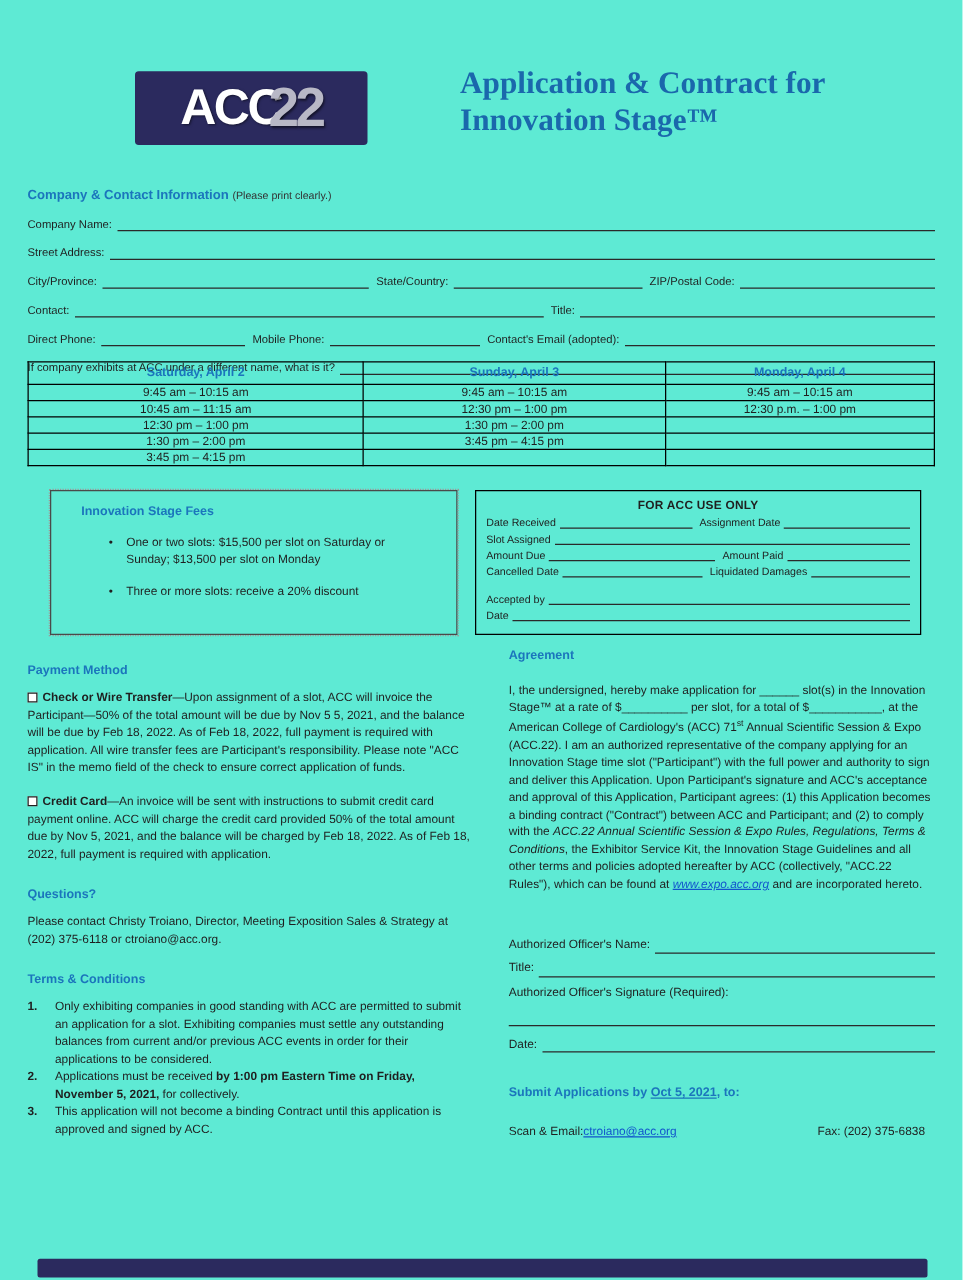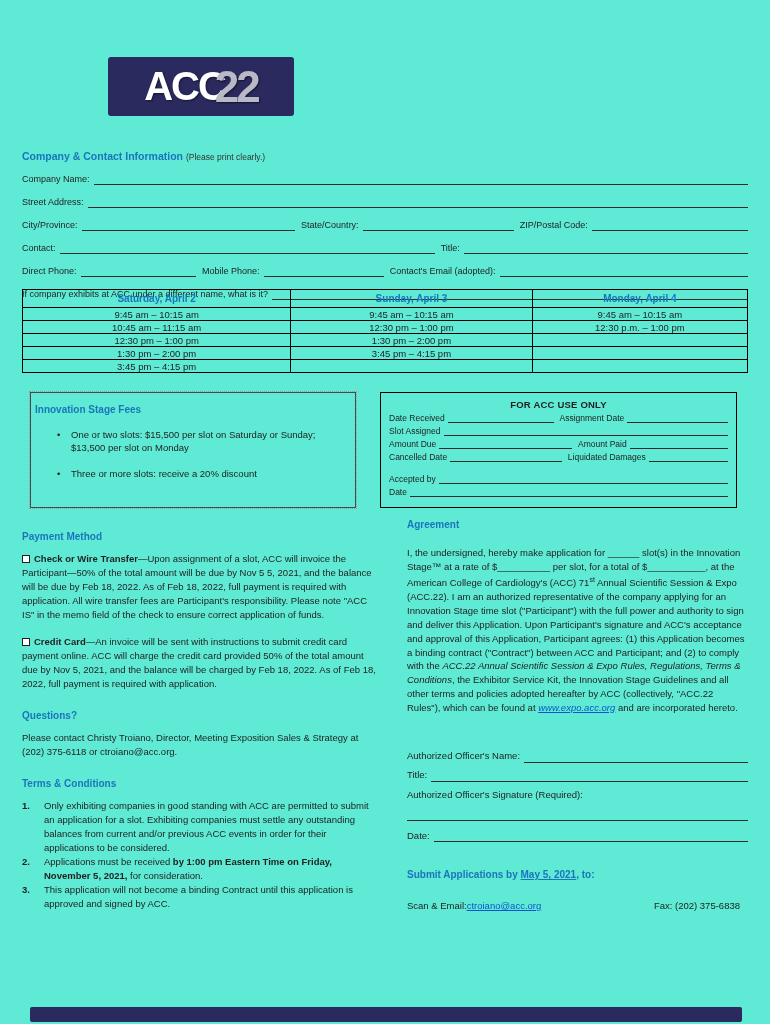--- a/index.html
+++ b/index.html
@@ -28,22 +28,22 @@
   .ul { flex:1; border-bottom:1px solid #2a2a2a; height:14px; }
 
   
   .sched { position:absolute; left:22px; top:289px; width:726px; border-collapse:collapse; table-layout:fixed; }
   .sched th, .sched td { border:1px solid #000; text-align:center; }
   .sched th { color:#1b75bc; font-size:10px; height:18px; }
   .sched td { font-size:9.5px; height:13px; }
   .c1 { width:37%; } .c2 { width:33.3%; } .c3 { width:29.7%; }
 
   
-  .fees-box { position:absolute; left:30px; top:392px; width:326px; height:116px;
-              border:1px solid #4a4a4a; outline:1px dotted #9a9a9a; padding:11px 4px; }
+  .fees-box { position:absolute; left:40px; top:392px; width:326px; height:116px;
+              border:1px solid #4a4a4a; outline:1px dotted #9a9a9a; padding:11px 24px; }
   .fees-box .sec-h { font-size:10px; }
   .bullet-row { display:flex; margin-top:13px; font-size:9.5px; line-height:13px; }
   .bullet-row .dot { width:14px; margin-left:22px; }
   .bullet-row .btxt { flex:1; padding-right:6px; }
 
   .accuse-box { position:absolute; left:380px; top:392px; width:357px; height:116px;
                 border:1px solid #000; padding:6px 8px; font-size:8.5px;text-align:center; }
   .accuse-box .bh { font-weight:bold; font-size:9.5px; letter-spacing:.2px; }
   .arow { display:flex; align-items:flex-end; height:13px; }
   .arow .lbl { white-space:nowrap; padding-right:3px; }
@@ -81,20 +81,24 @@
 </style>
 </head>
 <body>
 
 <div class="page">
 
   <div class="logo">
     <span class="acc">ACC</span>
       <span class="n22">22</span>
   </div>
+  <div class="doc-title">
+    <div>Application &amp; Contract for</div>
+    <div>Innovation Stage™</div>
+  </div>
 
   <div class="contact">
     <div class="sec-h">
       <span>Company &amp; Contact Information</span>
       <span class="note">(Please print clearly.)</span>
     </div>
     <div class="frow">
       <span class="lbl">Company Name:</span>
       <span class="ul"></span>
     </div>
@@ -222,21 +226,21 @@
     <div class="colh" style="margin-top:18px;">Questions?</div>
     <p class="para">Please contact Christy Troiano, Director, Meeting Exposition Sales &amp; Strategy at (202) 375-6118 or ctroiano@acc.org.</p>
 
     <div class="colh" style="margin-top:18px;">Terms &amp; Conditions</div>
     <div class="terms-item">
       <span class="num">1.</span>
       <span class="ttxt">Only exhibiting companies in good standing with ACC are permitted to submit an application for a slot. Exhibiting companies must settle any outstanding balances from current and/or previous ACC events in order for their applications to be considered.</span>
     </div>
     <div class="terms-item">
       <span class="num">2.</span>
-      <span class="ttxt"><span>Applications must be received </span><span class="b">by 1:00 pm Eastern Time on Friday, November 5, 2021,</span><span> for consideration.</span></span>
+      <span class="ttxt"><span>Applications must be received </span><span class="b">by 1:00 pm Eastern Time on Friday, November 5, 2021,</span><span> for collectively.</span></span>
     </div>
     <div class="terms-item">
       <span class="num">3.</span>
       <span class="ttxt">This application will not become a binding Contract until this application is approved and signed by ACC.</span>
     </div>
   </div>
 
   <div class="colR">
     <div class="colh" style="margin-bottom:14px;">Agreement</div>
     <p class="para"><span>I, the undersigned, hereby make application for ______ slot(s) in the Innovation Stage™ at a rate of $__________ per slot, for a total of $___________, at the American College of Cardiology's (ACC) 71</span><sup style="font-size:7px;">st</sup><span> Annual Scientific Session &amp; Expo (ACC.22).  I am an authorized representative of the company applying for an Innovation Stage time slot ("Participant") with the full power and authority to sign and deliver this Application. Upon Participant's signature and ACC's acceptance and approval of this Application, Participant agrees: (1) this Application becomes a binding contract ("Contract") between ACC and Participant; and (2) to comply with the </span><span class="i">ACC.22 Annual Scientific Session &amp; Expo Rules, Regulations, Terms &amp; Conditions</span><span>, the Exhibitor Service Kit, the Innovation Stage Guidelines and all other terms and policies adopted hereafter by ACC (collectively, "ACC.22 Rules"), which can be found at </span><a class="lnk i">www.expo.acc.org</a><span> and are incorporated hereto.</span></p>
@@ -251,21 +255,21 @@
       <span class="lbl">Title:</span>
       <span class="ul"></span>
     </div>
     <div class="sig-label">Authorized Officer's Signature (Required):</div>
     <div class="sig-line"></div>
     <div class="sigrow">
       <span class="lbl">Date:</span>
       <span class="ul"></span>
     </div>
 
-    <div class="submit-h"><span>Submit Applications by </span><span class="udate">May 5, 2021</span><span>, to:</span></div>
+    <div class="submit-h"><span>Submit Applications by </span><span class="udate">Oct 5, 2021</span><span>, to:</span></div>
 
     <div class="scanrow">
       <span>Scan &amp; Email:  </span>
       <a class="lnk">ctroiano@acc.org</a>
       <span class="fax">Fax: (202) 375-6838</span>
     </div>
   </div>
 
   <div class="footer-bar"></div>
 

